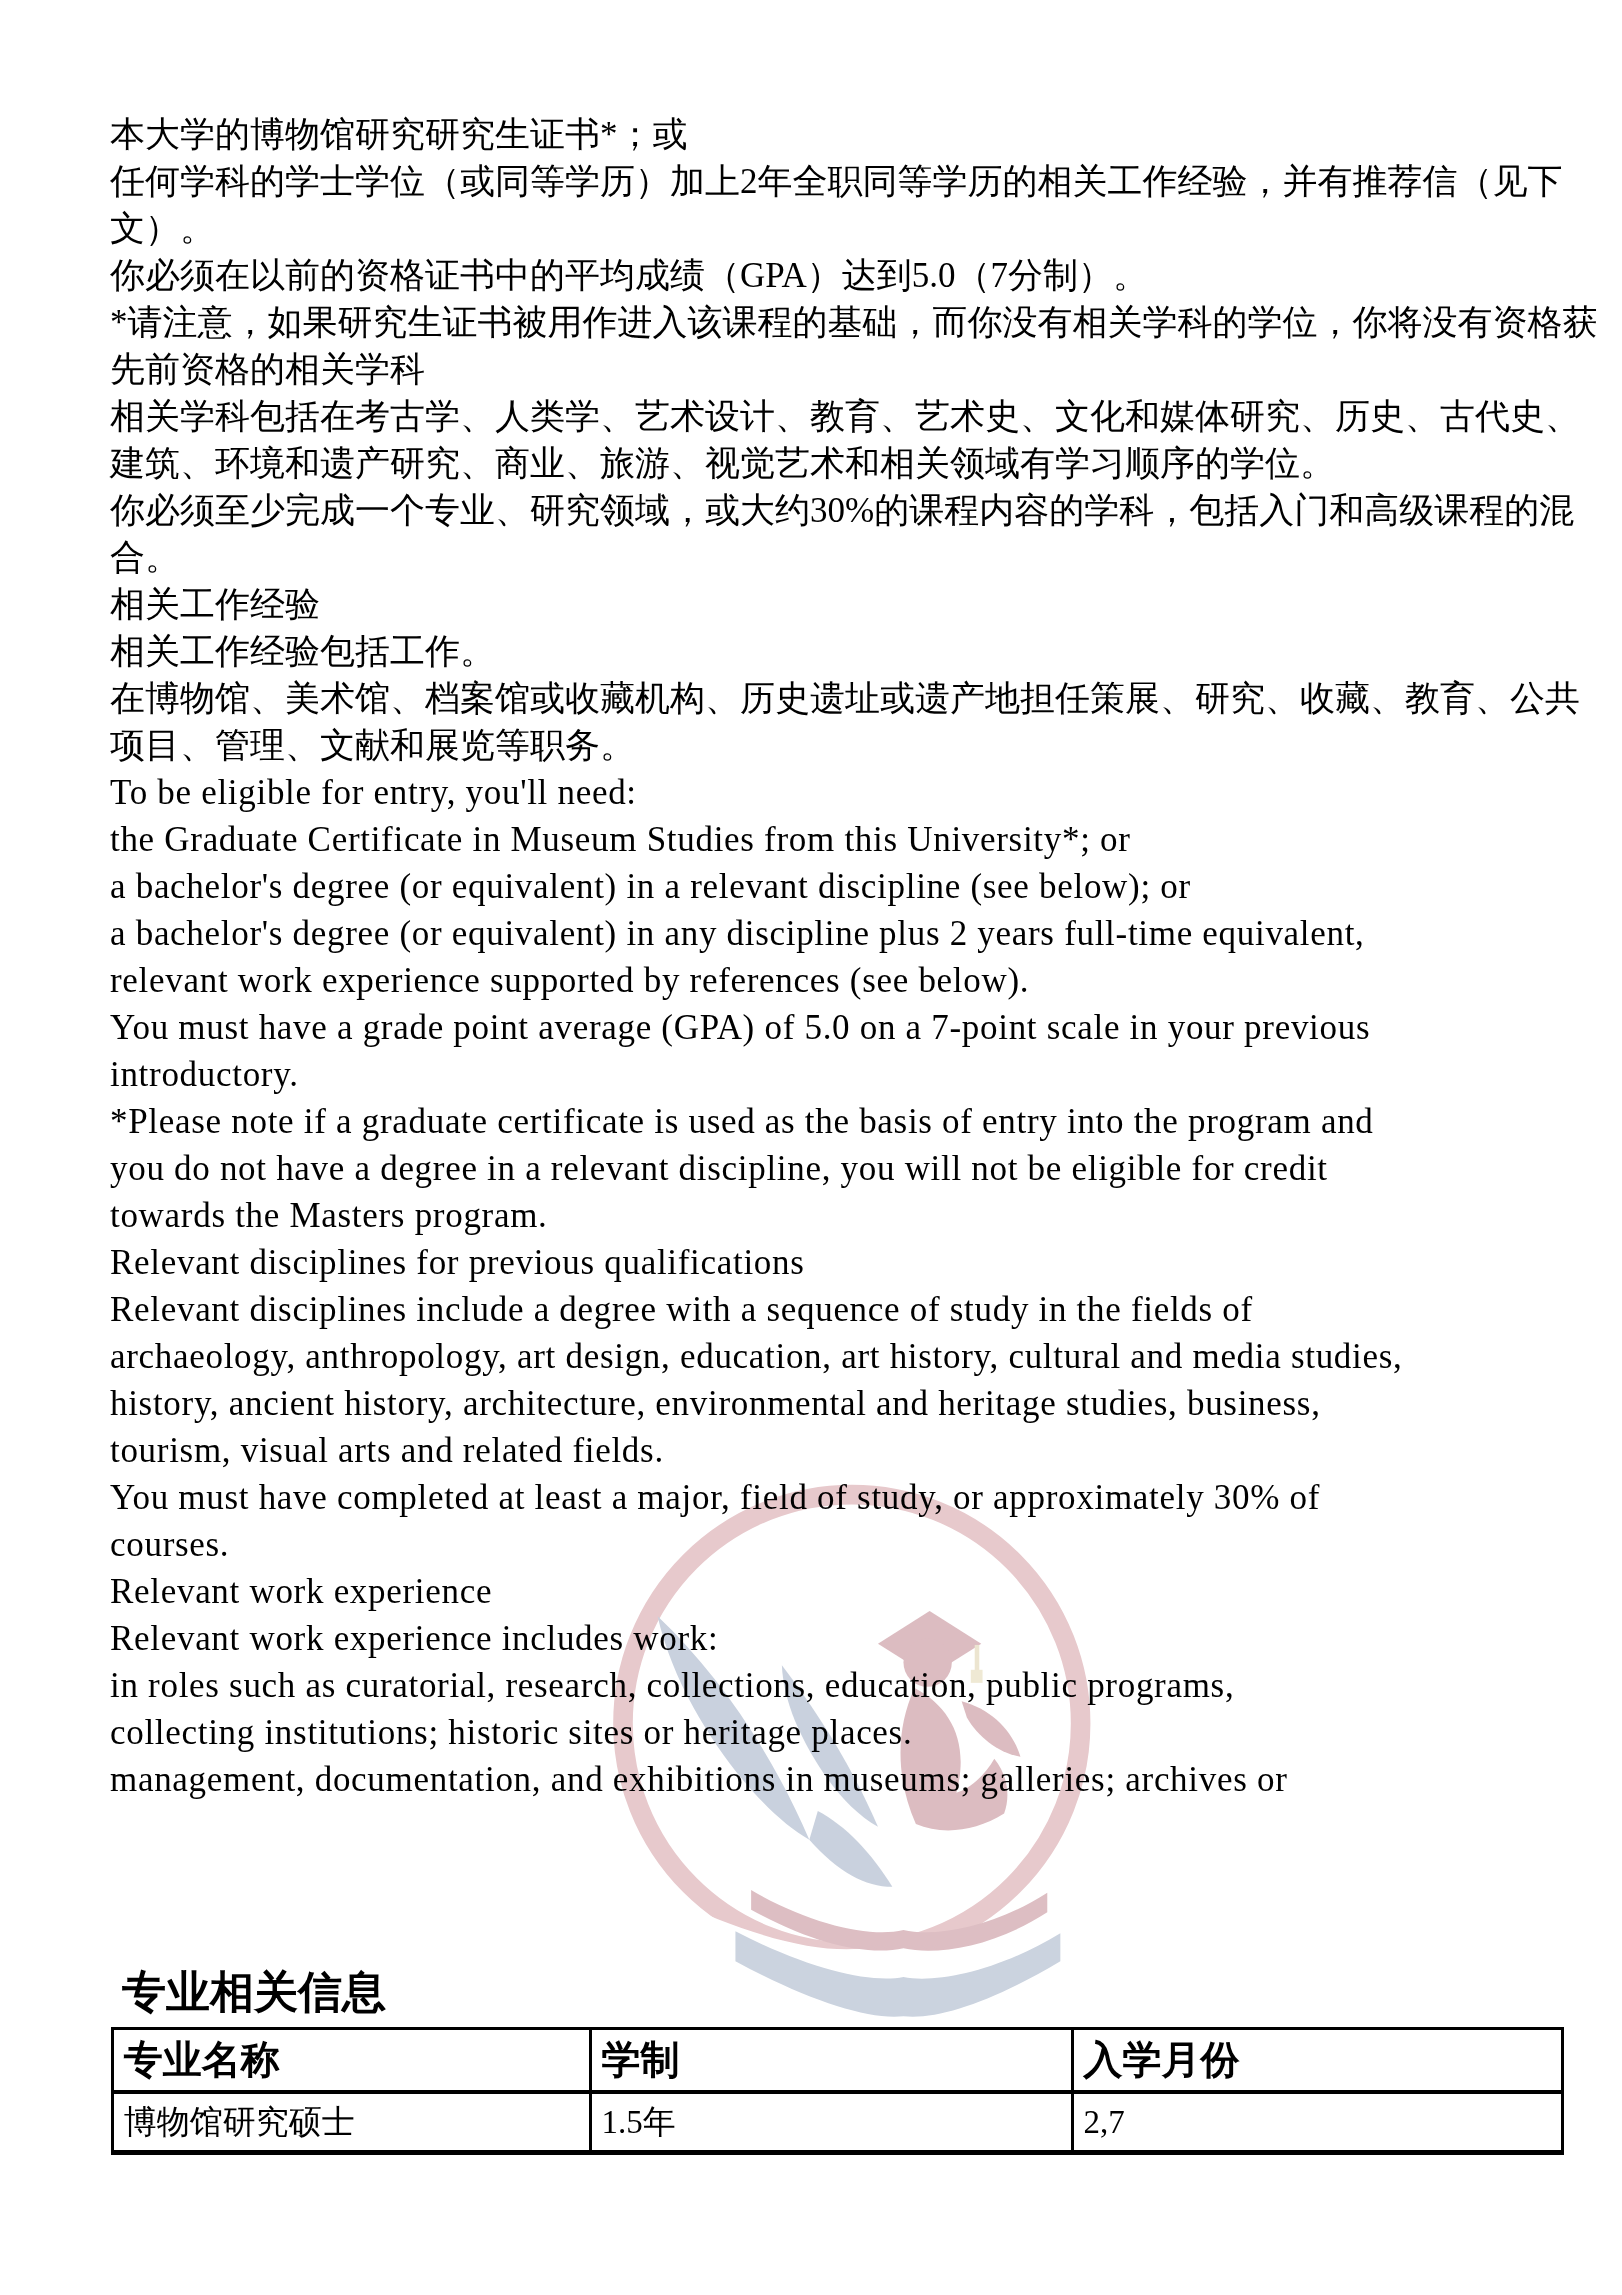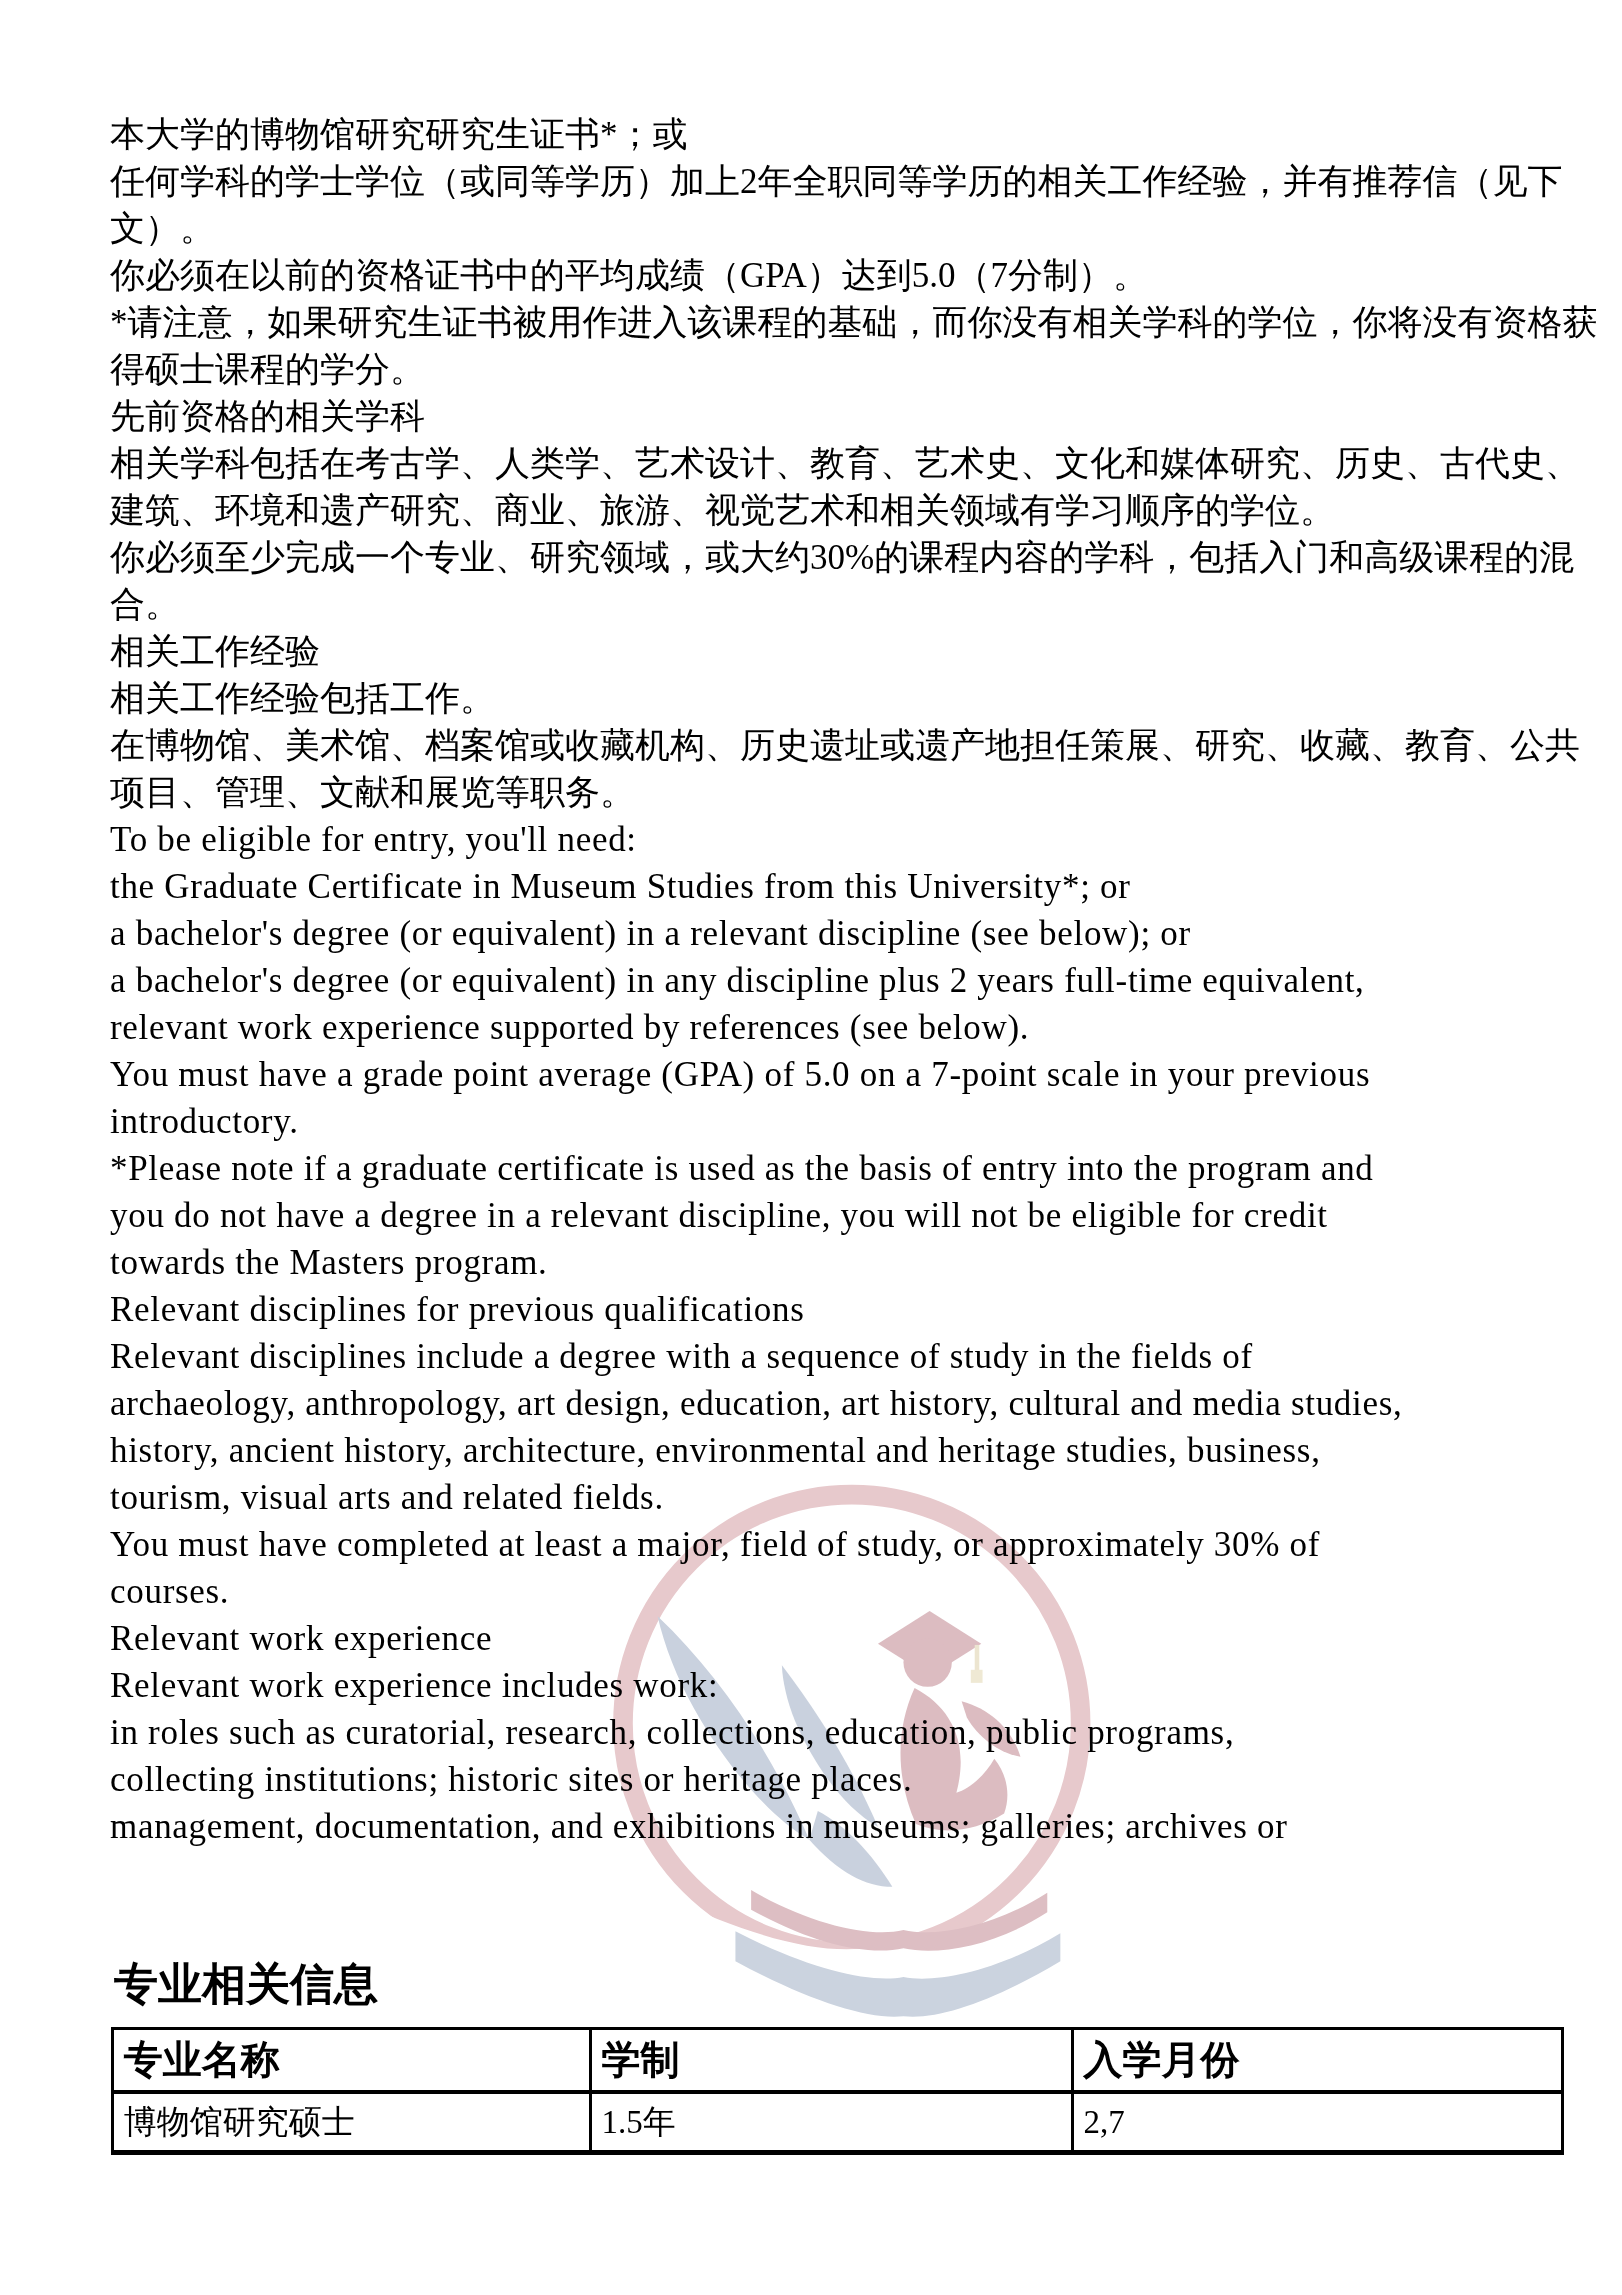--- a/index.html
+++ b/index.html
@@ -20,21 +20,21 @@
     z-index:1;
   }
   .line {
     height:47px; line-height:47px;
     font-size:35px;
     white-space:nowrap;
   }
   .line.en { letter-spacing:0.7px; }
   .section-heading {
     position:absolute; left:110px; top:1955px;
-    margin:4px;
+    margin:12px;
     font-size:44px; font-weight:bold;
     line-height:52px;
     z-index:1;
     white-space:nowrap;
   }
   .program-table {
     position:absolute; left:111px; top:2027px;
     width:1412px;
     border-collapse:collapse;
     table-layout:fixed;
@@ -91,21 +91,20 @@
 
   <path d="M1124,2952 C1235,3010 1330,3032 1381,3022 C1432,3032 1527,3012 1621,2955 L1621,2998 C1520,3058 1435,3088 1381,3082 C1327,3088 1235,3058 1124,2998 Z" fill="#cbd3df"></path>
 </svg>
 
 <div class="content">
     <div class="line cn">本大学的博物馆研究研究生证书*；或</div>
     <div class="line cn">任何学科的学士学位（或同等学历）加上2年全职同等学历的相关工作经验，并有推荐信（见下</div>
     <div class="line cn">文）。</div>
     <div class="line cn">你必须在以前的资格证书中的平均成绩（GPA）达到5.0（7分制）。</div>
     <div class="line cn">*请注意，如果研究生证书被用作进入该课程的基础，而你没有相关学科的学位，你将没有资格获</div>
-    <div class="line cn">得硕士课程的学分。</div>
     <div class="line cn">先前资格的相关学科</div>
     <div class="line cn">相关学科包括在考古学、人类学、艺术设计、教育、艺术史、文化和媒体研究、历史、古代史、</div>
     <div class="line cn">建筑、环境和遗产研究、商业、旅游、视觉艺术和相关领域有学习顺序的学位。</div>
     <div class="line cn">你必须至少完成一个专业、研究领域，或大约30%的课程内容的学科，包括入门和高级课程的混</div>
     <div class="line cn">合。</div>
     <div class="line cn">相关工作经验</div>
     <div class="line cn">相关工作经验包括工作。</div>
     <div class="line cn">在博物馆、美术馆、档案馆或收藏机构、历史遗址或遗产地担任策展、研究、收藏、教育、公共</div>
     <div class="line cn">项目、管理、文献和展览等职务。</div>
     <div class="line en">To be eligible for entry, you'll need:</div>

